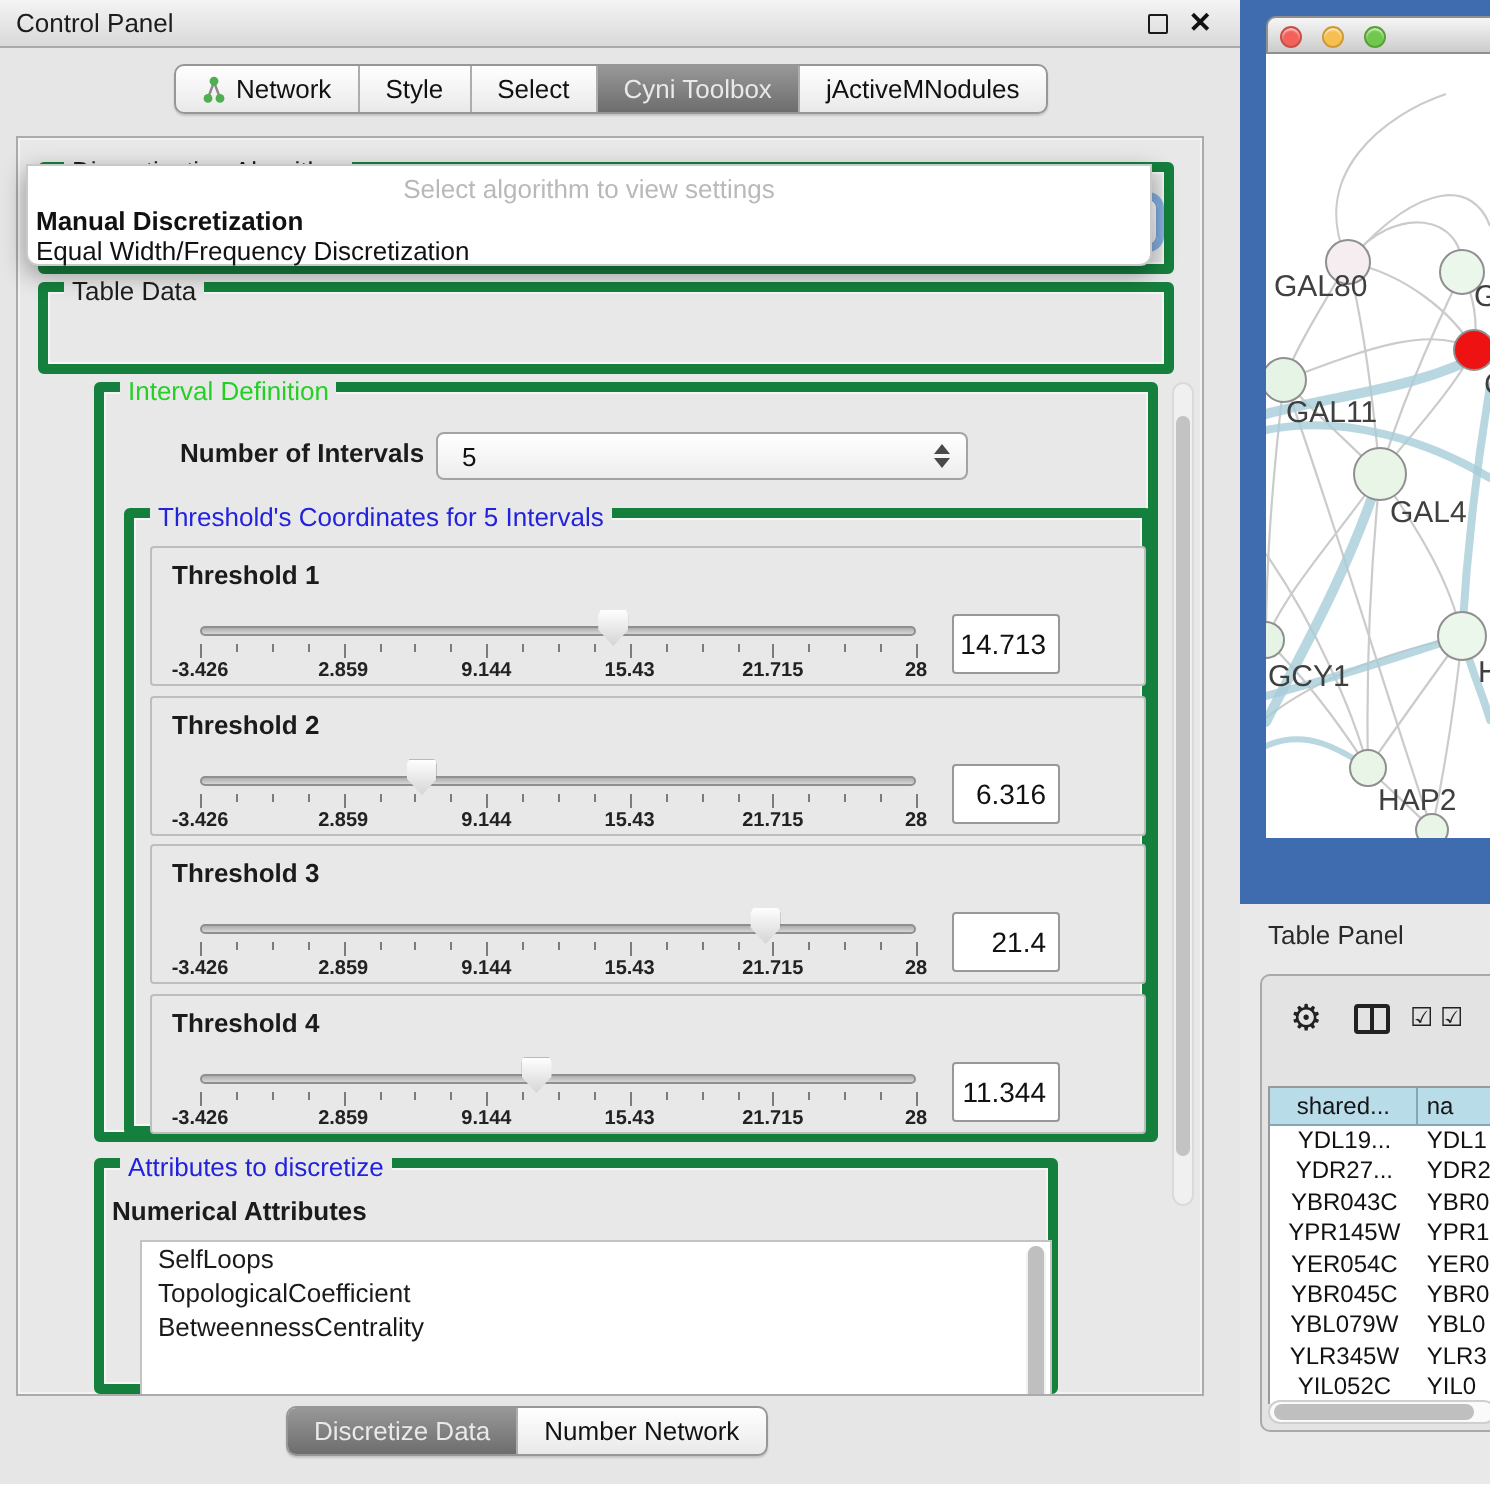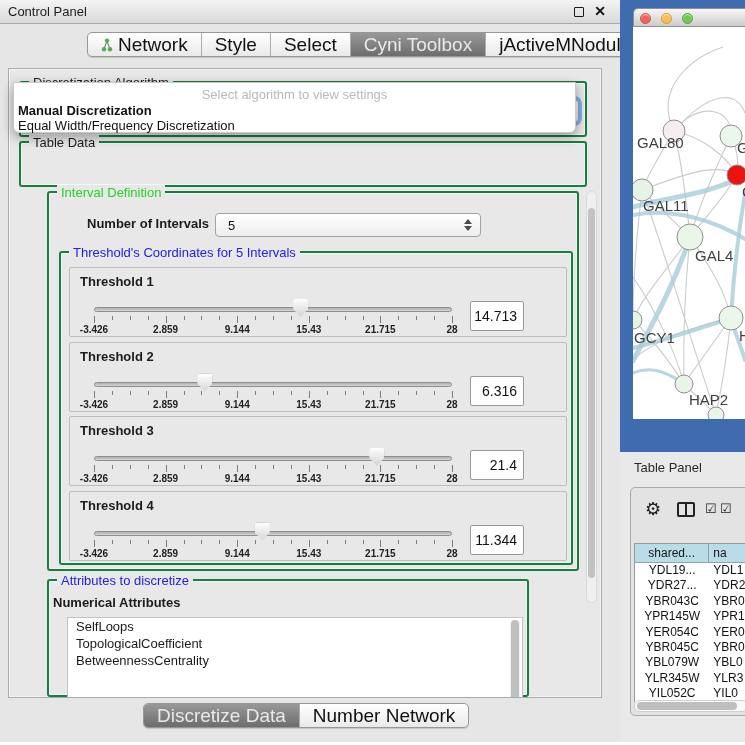--- a/index.html
+++ b/index.html
@@ -9,28 +9,28 @@
   
   .cp{position:absolute;left:0;top:0;width:620px;height:745px;background:#e6e6e6;}
   .cp-titlebar{position:absolute;left:0;top:0;width:100%;height:24px;
     background:linear-gradient(#f4f4f4,#d9d9d9);border-bottom:1px solid #aaa;}
   .cp-title{position:absolute;left:8px;top:0;line-height:24px;font-size:13px;color:#1c1c1c;}
   .float-icon{position:absolute;right:36px;top:7px;width:10px;height:10px;border:1.6px solid #1a1a1a;border-radius:1px;}
   .close-icon{position:absolute;right:14px;top:3px;font-size:14px;font-weight:bold;color:#111;}
 
   .segbar{position:absolute;display:inline-flex;border:1px solid #979797;border-radius:5px;overflow:hidden;
     background:linear-gradient(#ffffff,#e9e9e9);box-shadow:0 1px 1px rgba(0,0,0,.15);}
-  .seg{padding:3px 13px;font-size:19px;color:#111;border-left:1px solid #adadad;line-height:17px;white-space:nowrap;display:flex;align-items:center;gap:5px;}
+  .seg{padding:3px 13px;font-size:13px;color:#111;border-left:1px solid #adadad;line-height:17px;white-space:nowrap;display:flex;align-items:center;gap:5px;}
   .seg:first-child{border-left:none;}
   .seg.sel{background:linear-gradient(#989898,#6d6d6d);color:#e9e9e9;}
 
   .main-panel{position:absolute;left:8px;top:68px;width:594px;height:630px;border:1px solid #ababab;
     background:#e8e8e8;box-shadow:inset 0 0 0 1px #f3f3f3;overflow:hidden;}
 
-  .groupbox{position:absolute;border:2px solid #15803d;border-radius:3px;box-shadow:inset 0 0 0 1px rgba(255,255,255,.6);}
+  .groupbox{position:absolute;border:5px solid #15803d;border-radius:3px;box-shadow:inset 0 0 0 1px rgba(255,255,255,.6);}
   .grouptitle{position:absolute;top:-8px;left:8px;background:#e8e8e8;padding:0 4px;font-size:13px;line-height:15px;}
   .gt-black{color:#1d1d1d;}
   .gt-green{color:#25d025;}
   .gt-blue{color:#2222dd;}
 
   .combo{position:absolute;background:linear-gradient(#ffffff,#ededed);border:1px solid #a3a3a3;border-radius:4px;
     font-size:13px;color:#111;display:flex;align-items:center;padding-left:12px;}
   .spin{position:absolute;right:8px;top:50%;transform:translateY(-50%);display:flex;flex-direction:column;gap:2px;}
   .spin .up{width:0;height:0;border-left:4px solid transparent;border-right:4px solid transparent;border-bottom:5px solid #4a4a4a;}
   .spin .dn{width:0;height:0;border-left:4px solid transparent;border-right:4px solid transparent;border-top:5px solid #4a4a4a;}

